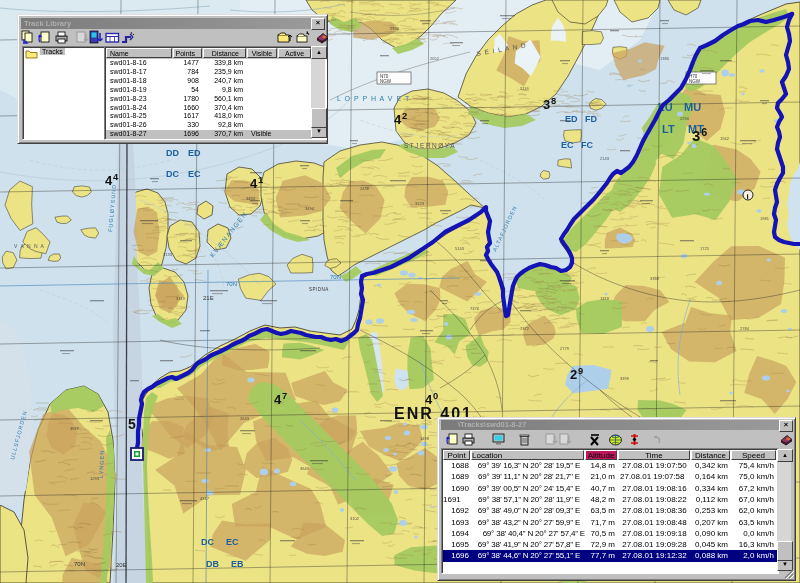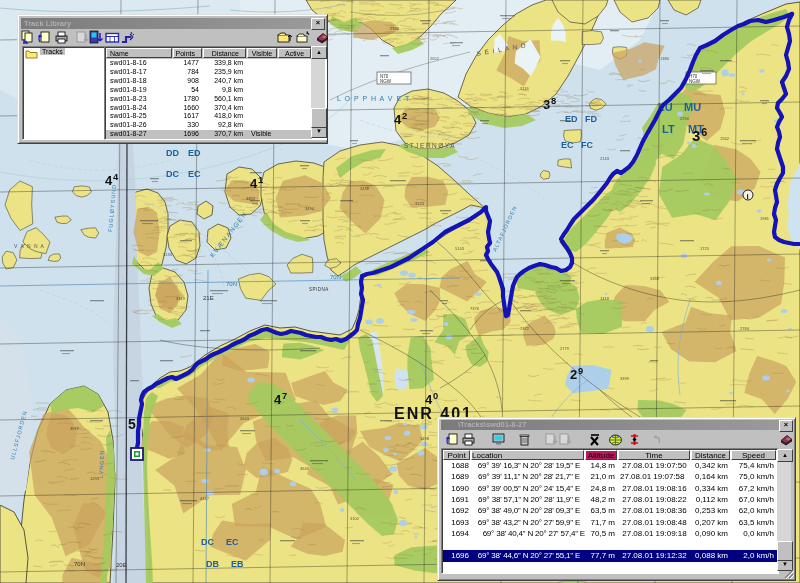--- a/index.html
+++ b/index.html
@@ -1718,27 +1718,27 @@
         <span style="position:absolute;left:0px;width:26px;text-align:right">1689</span>
         <span style="position:absolute;left:30px;width:112px;text-align:center;letter-spacing:-0.2px">69° 39' 11,1'' N 20° 28' 21,7'' E</span>
         <span style="position:absolute;left:142px;width:30px;text-align:right">21,0 m</span>
         <span style="position:absolute;left:177px;width:69px;text-align:left">27.08.01 19:07:58</span>
         <span style="position:absolute;left:248px;width:37px;text-align:right">0,164 km</span>
         <span style="position:absolute;left:288px;width:43px;text-align:right">75,0 km/h</span>
       </div>
 <div style="position:absolute;left:1px;top:33.6px;width:334px;height:11.3px;color:#000;font-size:8px;line-height:11.3px;white-space:nowrap">
         <span style="position:absolute;left:0px;width:26px;text-align:right">1690</span>
         <span style="position:absolute;left:30px;width:112px;text-align:center;letter-spacing:-0.2px">69° 39' 00,5'' N 20° 24' 15,4'' E</span>
-        <span style="position:absolute;left:142px;width:30px;text-align:right">24,8 m</span>
+        <span style="position:absolute;left:142px;width:30px;text-align:right">40,7 m</span>
         <span style="position:absolute;left:177px;width:69px;text-align:center">27.08.01 19:08:16</span>
         <span style="position:absolute;left:248px;width:37px;text-align:right">0,334 km</span>
         <span style="position:absolute;left:288px;width:43px;text-align:right">67,2 km/h</span>
       </div>
 <div style="position:absolute;left:1px;top:44.9px;width:334px;height:11.3px;color:#000;font-size:8px;line-height:11.3px;white-space:nowrap">
-        <span style="position:absolute;left:0px;width:26px;text-align:right">1691</span>
+        <span style="position:absolute;left:0px;width:26px;text-align:left">1691</span>
         <span style="position:absolute;left:30px;width:112px;text-align:center;letter-spacing:-0.2px">69° 38' 57,1'' N 20° 28' 11,9'' E</span>
         <span style="position:absolute;left:142px;width:30px;text-align:right">48,2 m</span>
         <span style="position:absolute;left:177px;width:69px;text-align:center">27.08.01 19:08:22</span>
         <span style="position:absolute;left:248px;width:37px;text-align:right">0,112 km</span>
         <span style="position:absolute;left:288px;width:43px;text-align:right">67,0 km/h</span>
       </div>
 <div style="position:absolute;left:1px;top:56.2px;width:334px;height:11.3px;color:#000;font-size:8px;line-height:11.3px;white-space:nowrap">
         <span style="position:absolute;left:0px;width:26px;text-align:right">1692</span>
         <span style="position:absolute;left:30px;width:112px;text-align:center;letter-spacing:-0.2px">69° 38' 49,0'' N 20° 28' 09,3'' E</span>
         <span style="position:absolute;left:142px;width:30px;text-align:right">63,5 m</span>
@@ -1755,20 +1755,28 @@
         <span style="position:absolute;left:288px;width:43px;text-align:right">63,5 km/h</span>
       </div>
 <div style="position:absolute;left:1px;top:78.8px;width:334px;height:11.3px;color:#000;font-size:8px;line-height:11.3px;white-space:nowrap">
         <span style="position:absolute;left:0px;width:26px;text-align:right">1694</span>
         <span style="position:absolute;left:30px;width:112px;text-align:right;letter-spacing:-0.2px">69° 38' 40,4'' N 20° 27' 57,4'' E</span>
         <span style="position:absolute;left:142px;width:30px;text-align:right">70,5 m</span>
         <span style="position:absolute;left:177px;width:69px;text-align:center">27.08.01 19:09:18</span>
         <span style="position:absolute;left:248px;width:37px;text-align:right">0,090 km</span>
         <span style="position:absolute;left:288px;width:43px;text-align:right">0,0 km/h</span>
       </div>
+<div style="position:absolute;left:1px;top:90.1px;width:334px;height:11.3px;color:#000;font-size:8px;line-height:11.3px;white-space:nowrap">
+        <span style="position:absolute;left:0px;width:26px;text-align:right">1695</span>
+        <span style="position:absolute;left:30px;width:112px;text-align:center;letter-spacing:-0.2px">69° 38' 41,9'' N 20° 27' 57,8'' E</span>
+        <span style="position:absolute;left:142px;width:30px;text-align:right">72,9 m</span>
+        <span style="position:absolute;left:177px;width:69px;text-align:center">27.08.01 19:09:28</span>
+        <span style="position:absolute;left:248px;width:37px;text-align:right">0,045 km</span>
+        <span style="position:absolute;left:288px;width:43px;text-align:right">16,3 km/h</span>
+      </div>
 <div style="position:absolute;left:1px;top:101.4px;width:334px;height:11.3px;background:#000080;color:#fff;font-size:8px;line-height:11.3px;white-space:nowrap">
         <span style="position:absolute;left:0px;width:26px;text-align:right">1696</span>
         <span style="position:absolute;left:30px;width:112px;text-align:center;letter-spacing:-0.2px">69° 38' 44,6'' N 20° 27' 55,1'' E</span>
         <span style="position:absolute;left:142px;width:30px;text-align:right">77,7 m</span>
         <span style="position:absolute;left:177px;width:69px;text-align:center">27.08.01 19:12:32</span>
         <span style="position:absolute;left:248px;width:37px;text-align:right">0,088 km</span>
         <span style="position:absolute;left:288px;width:43px;text-align:right">2,0 km/h</span>
       </div>
 </div>
 <div style="position:absolute;left:339px;top:31px;width:14px;height:122px;background:#d6d6d6">

